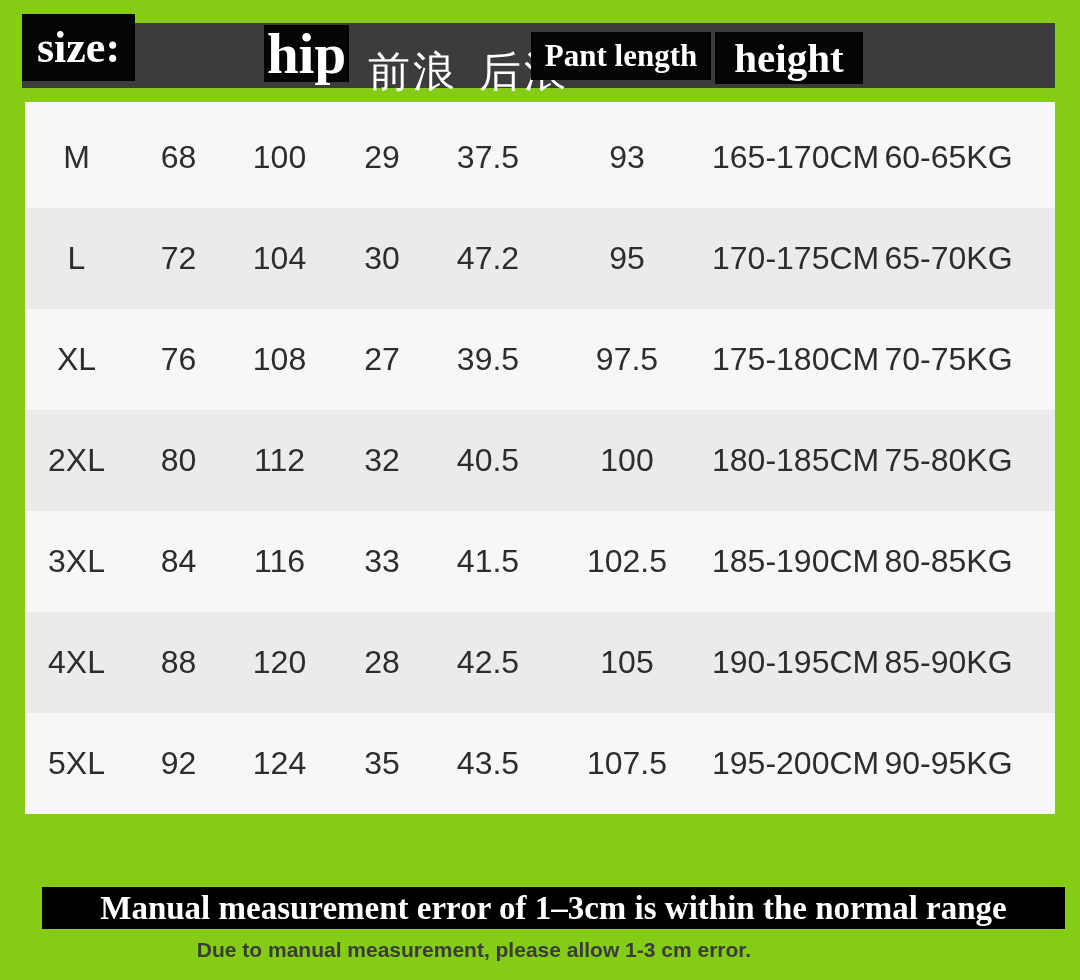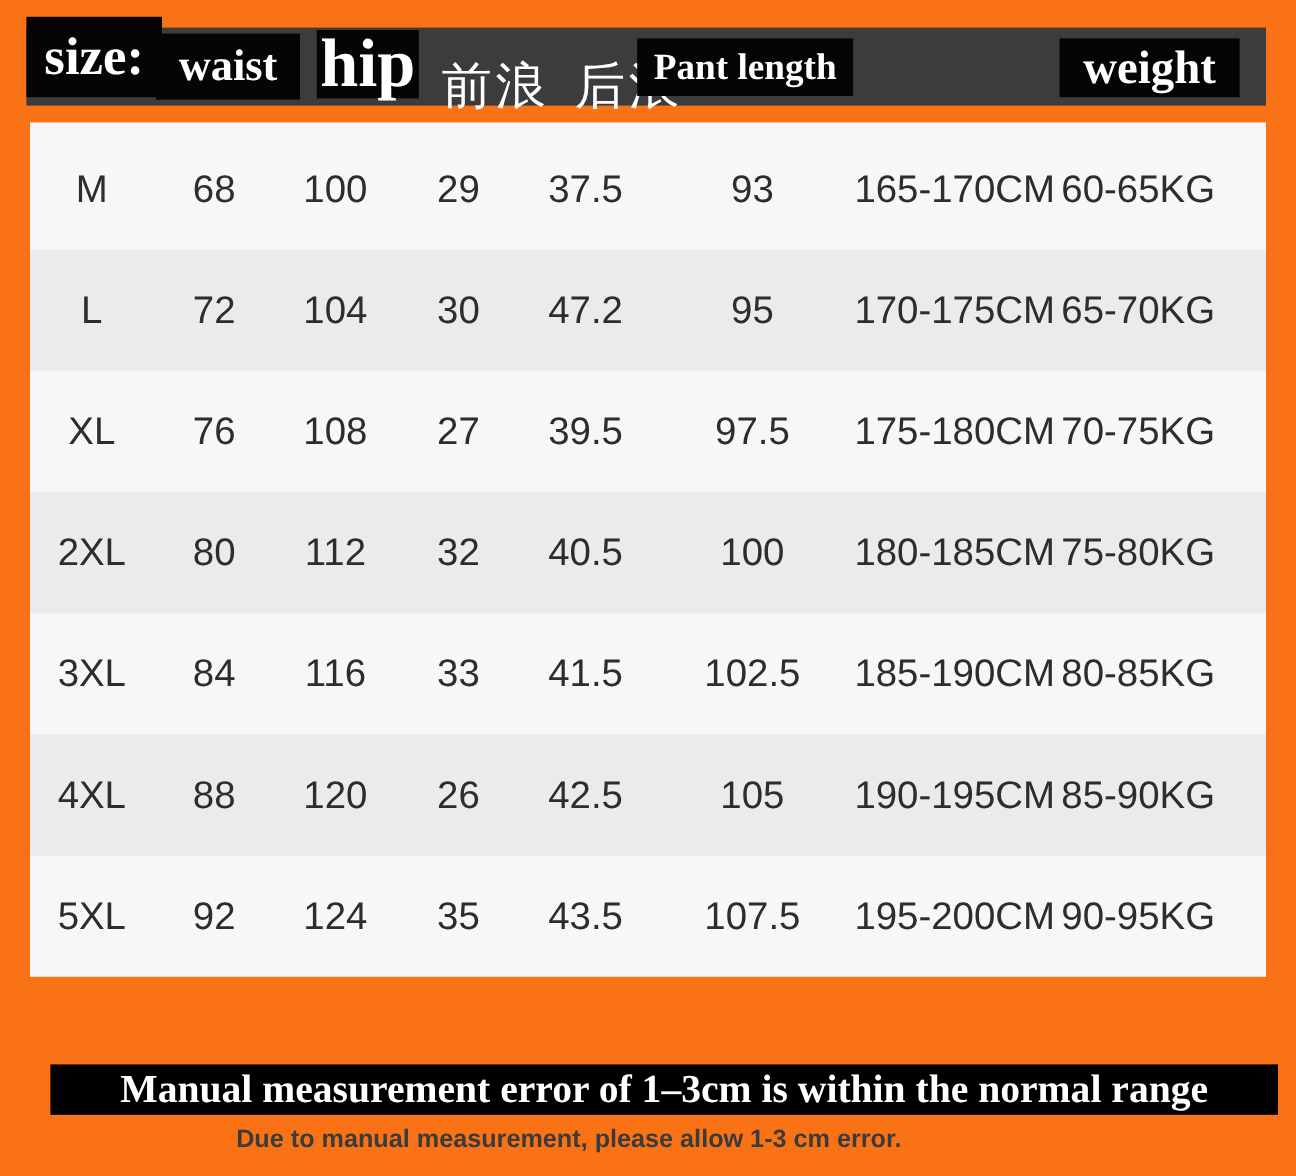--- a/index.html
+++ b/index.html
@@ -1,20 +1,20 @@
 <!DOCTYPE html>
 <html><head>
 <meta charset="utf-8">
 <style>
   html, body { margin: 0; padding: 0; background: #ffffff; }
   .page {
     position: relative;
     width: 1080px;
     height: 980px;
-    background: #f97316;
+    background: #84cc16;
     overflow: hidden;
     font-family: "Liberation Sans", sans-serif;
   }
 
   
   .header-bar {
     position: absolute;
     left: 22px; top: 23px;
     width: 1033px; height: 65px;
     background: #3c3c3c;
@@ -97,26 +97,25 @@
     color: #3b3b3b;
   }
 </style>
 </head>
 <body>
 
 <div class="page">
 
   <div class="header-bar">
     <div class="badge badge-size">size:</div>
-    <div class="badge badge-waist">waist</div>
     <div class="badge badge-hip">hip</div>
     <div class="plainhead head-front">前浪</div>
     <div class="plainhead head-back">后浪</div>
     <div class="badge badge-pant">Pant length</div>
-    <div class="badge badge-weight">weight</div>
+    <div class="badge badge-height">height</div>
   </div>
 
   <div class="table-body" id="table-body">
       <div class="row">
         <div class="cell">M</div>
         <div class="cell">68</div>
         <div class="cell">100</div>
         <div class="cell">29</div>
         <div class="cell">37.5</div>
         <div class="cell">93</div>
@@ -160,21 +159,21 @@
         <div class="cell">33</div>
         <div class="cell">41.5</div>
         <div class="cell">102.5</div>
         <div class="cell">185-190CM</div>
         <div class="cell">80-85KG</div>
       </div>
       <div class="row stripe">
         <div class="cell">4XL</div>
         <div class="cell">88</div>
         <div class="cell">120</div>
-        <div class="cell">26</div>
+        <div class="cell">28</div>
         <div class="cell">42.5</div>
         <div class="cell">105</div>
         <div class="cell">190-195CM</div>
         <div class="cell">85-90KG</div>
       </div>
       <div class="row">
         <div class="cell">5XL</div>
         <div class="cell">92</div>
         <div class="cell">124</div>
         <div class="cell">35</div>

